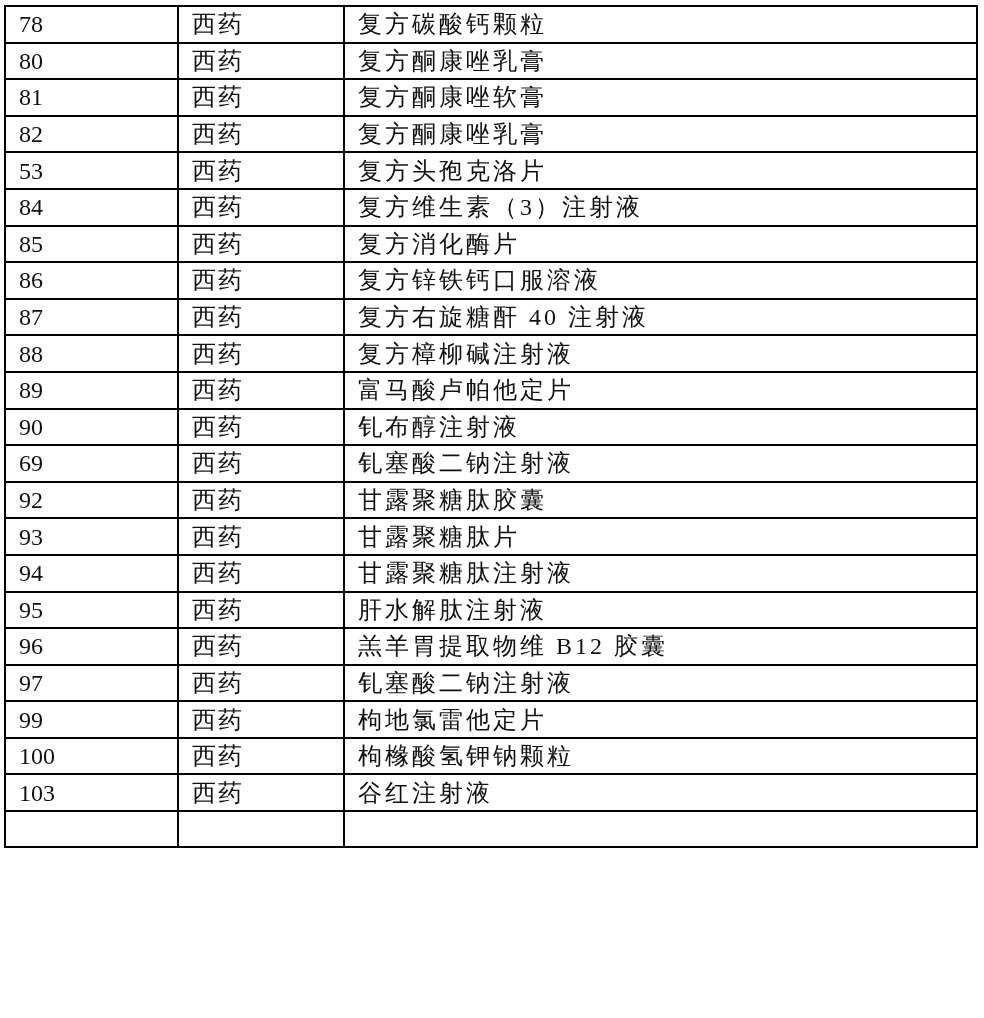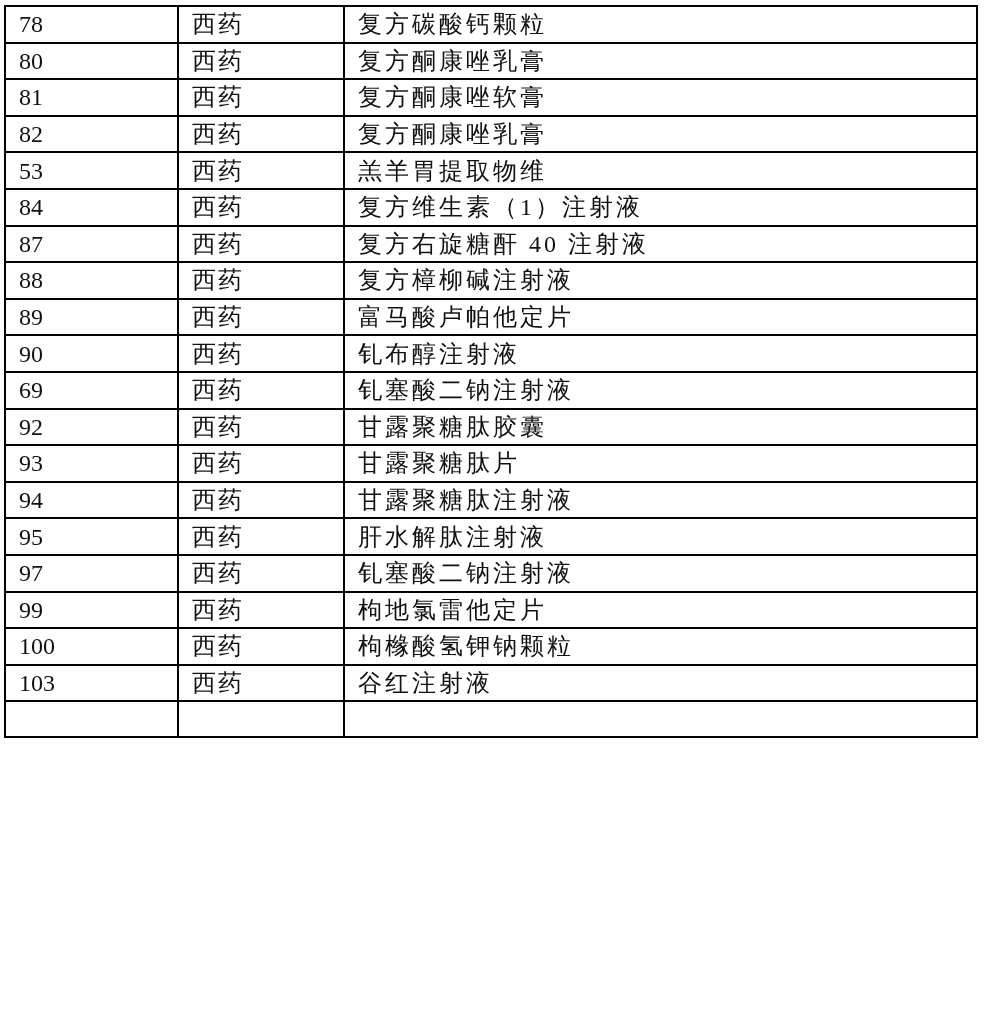--- a/index.html
+++ b/index.html
@@ -65,26 +65,36 @@
           <td class="col-name name-text">复方酮康唑软膏</td>
         </tr>
       <tr>
           <td class="col-no">82</td>
           <td class="col-type type-text">西药</td>
           <td class="col-name name-text">复方酮康唑乳膏</td>
         </tr>
       <tr>
           <td class="col-no">53</td>
           <td class="col-type type-text">西药</td>
-          <td class="col-name name-text">羔羊胃提取物维</td>
+          <td class="col-name name-text">复方头孢克洛片</td>
         </tr>
       <tr>
           <td class="col-no">84</td>
           <td class="col-type type-text">西药</td>
-          <td class="col-name name-text">复方维生素（1）注射液</td>
+          <td class="col-name name-text">复方维生素（3）注射液</td>
+        </tr>
+      <tr>
+          <td class="col-no">85</td>
+          <td class="col-type type-text">西药</td>
+          <td class="col-name name-text">复方消化酶片</td>
+        </tr>
+      <tr>
+          <td class="col-no">86</td>
+          <td class="col-type type-text">西药</td>
+          <td class="col-name name-text">复方锌铁钙口服溶液</td>
         </tr>
       <tr>
           <td class="col-no">87</td>
           <td class="col-type type-text">西药</td>
           <td class="col-name name-text">复方右旋糖酐 40 注射液</td>
         </tr>
       <tr>
           <td class="col-no">88</td>
           <td class="col-type type-text">西药</td>
           <td class="col-name name-text">复方樟柳碱注射液</td>
@@ -118,20 +128,25 @@
           <td class="col-no">94</td>
           <td class="col-type type-text">西药</td>
           <td class="col-name name-text">甘露聚糖肽注射液</td>
         </tr>
       <tr>
           <td class="col-no">95</td>
           <td class="col-type type-text">西药</td>
           <td class="col-name name-text">肝水解肽注射液</td>
         </tr>
       <tr>
+          <td class="col-no">96</td>
+          <td class="col-type type-text">西药</td>
+          <td class="col-name name-text">羔羊胃提取物维 B12 胶囊</td>
+        </tr>
+      <tr>
           <td class="col-no">97</td>
           <td class="col-type type-text">西药</td>
           <td class="col-name name-text">钆塞酸二钠注射液</td>
         </tr>
       <tr>
           <td class="col-no">99</td>
           <td class="col-type type-text">西药</td>
           <td class="col-name name-text">枸地氯雷他定片</td>
         </tr>
       <tr>

